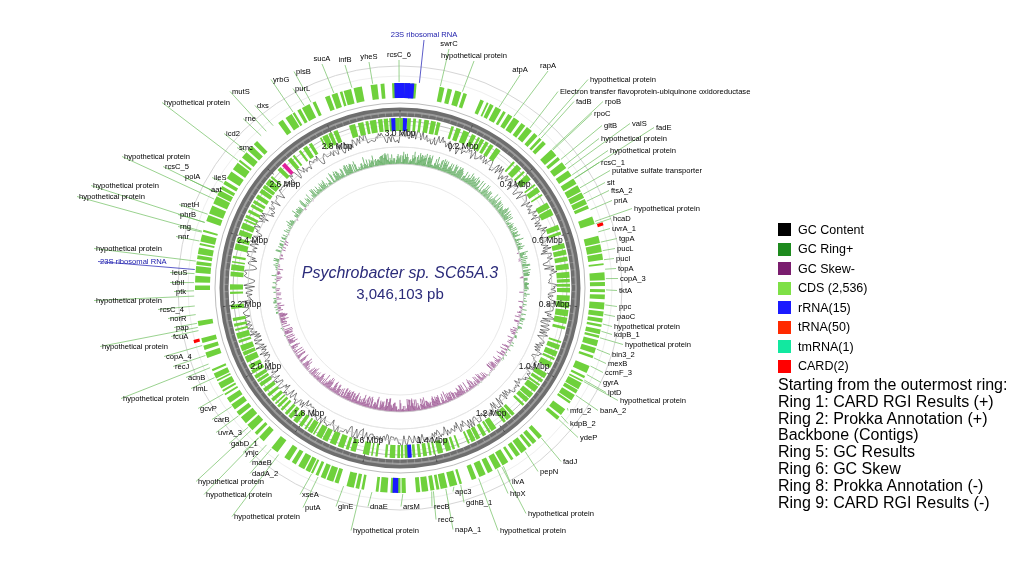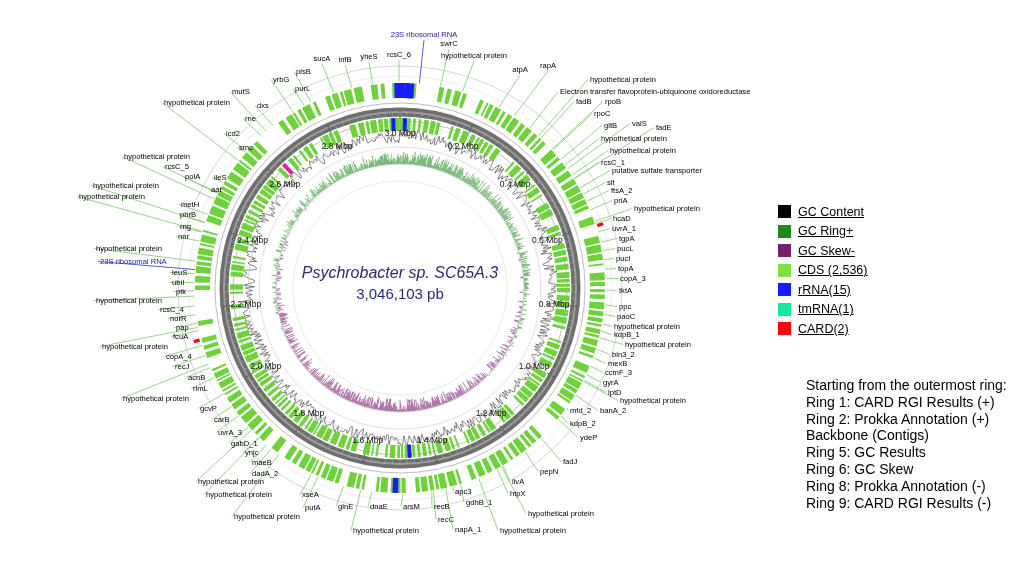--- a/index.html
+++ b/index.html
@@ -61,23 +61,22 @@
     fill: none;
   }
   .leader.rna {
     stroke: #3333bb;
     stroke-width: 0.8;
   }
   
   #legend {
     position: absolute;
     left: 778px;
-    top: 202px;
+    top: 220px;
     width: 244px;
-    text-decoration: underline;
   }
   .legend-row {
     display: flex;
     align-items: center;
     height: 19.5px;
   }
   .legend-swatch {
     width: 13px;
     height: 13px;
     margin-right: 7px;
@@ -89,25 +88,24 @@
     white-space: nowrap;
   }
   
   #ring-desc {
     position: absolute;
     left: 778px;
     top: 377px;
     width: 244px;
   }
   .ring-line {
-    font-size: 14px;
+    font-size: 16px;
     color: #000;
     line-height: 16.8px;
     white-space: nowrap;
-    margin-left: 28px;
   }
 </style>
 </head>
 <body>
 
 <div id="root">
 
   <div id="map-area">
     <svg id="map-svg" width="768" height="578" viewBox="0 0 768 578">
       <defs>
@@ -1781,20 +1779,24 @@
     </div>
     <div class="legend-row">
       <span class="legend-swatch" style="background:#7ee046"></span>
       <span class="legend-text">CDS (2,536)</span>
     </div>
     <div class="legend-row">
       <span class="legend-swatch" style="background:#1a1aff"></span>
       <span class="legend-text">rRNA(15)</span>
     </div>
     <div class="legend-row">
+      <span class="legend-swatch" style="background:#ff2a00"></span>
+      <span class="legend-text">tRNA(50)</span>
+    </div>
+    <div class="legend-row">
       <span class="legend-swatch" style="background:#12e8a0"></span>
       <span class="legend-text">tmRNA(1)</span>
     </div>
     <div class="legend-row">
       <span class="legend-swatch" style="background:#ff0000"></span>
       <span class="legend-text">CARD(2)</span>
     </div>
   </div>
 
   <div id="ring-desc">

